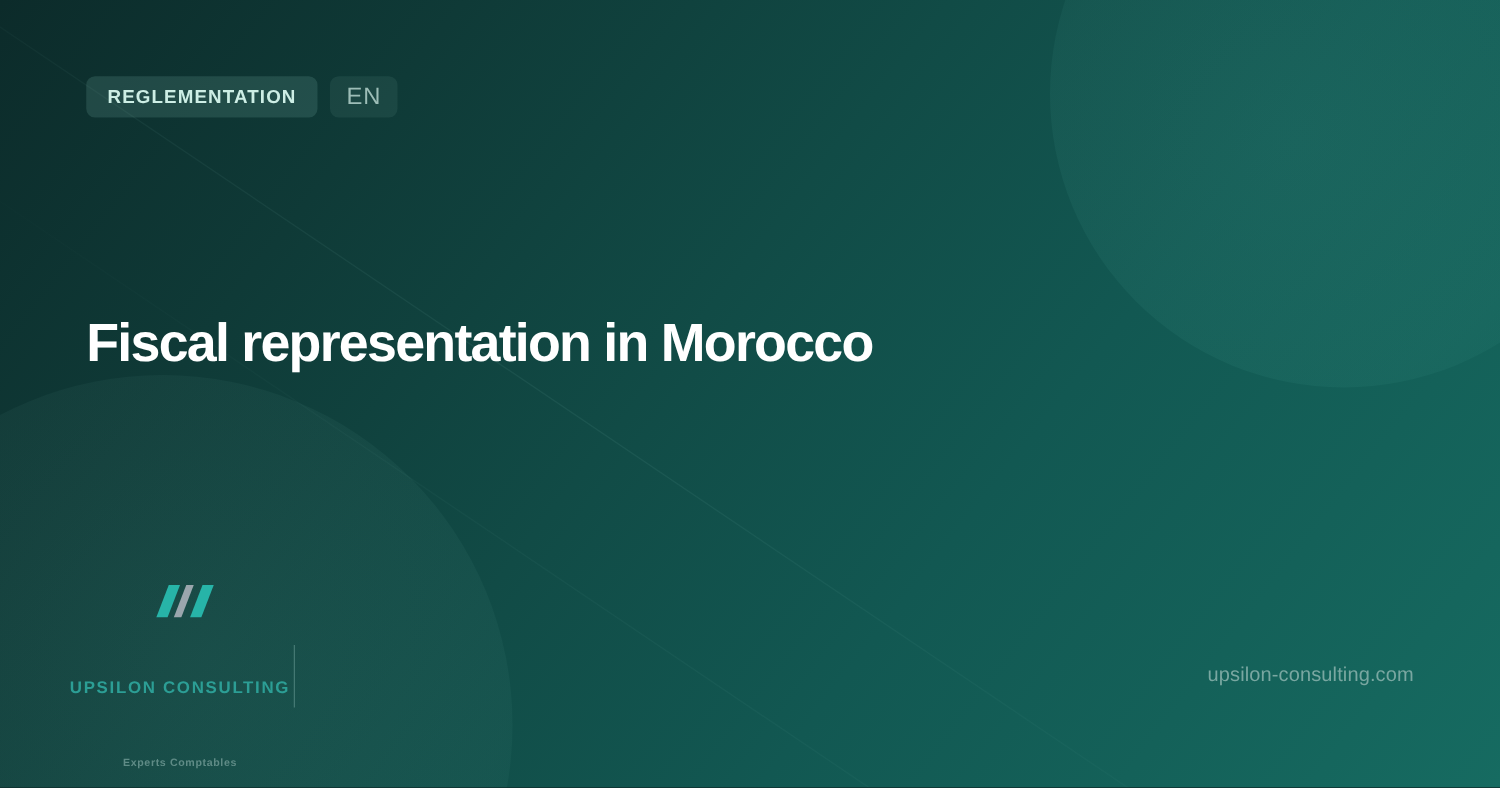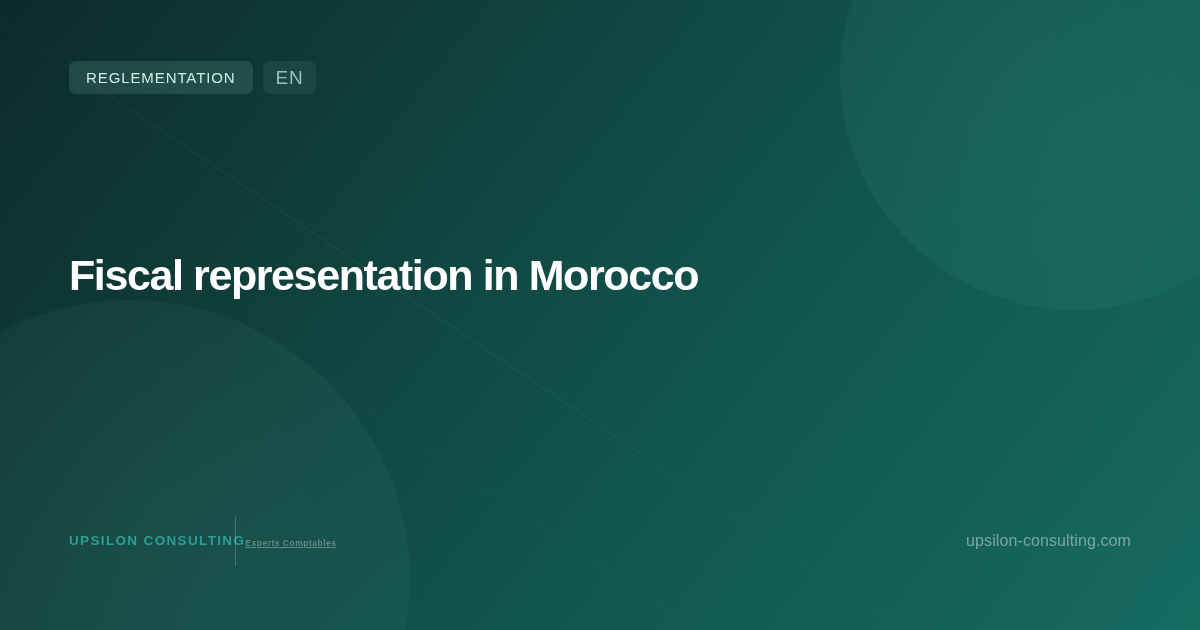--- a/index.html
+++ b/index.html
@@ -106,21 +106,21 @@
 
   .badge-category {
     height:33px;
     padding:0 17px;
     display:flex;
     align-items:center;
     border-radius:7px;
     background:rgba(138,200,188,0.165);
     color:#cdeee5;
     font-size:15px;
-    font-weight:normal;
+    font-weight:bold;
     letter-spacing:0.9px;
     line-height:1;
     white-space:nowrap;
   }
 
   .badge-lang {
     height:33px;
     padding:0 13px;
     display:flex;
     align-items:center;
@@ -153,23 +153,25 @@
     left:69px;
     right:69px;
     bottom:52px;
     height:74px;
     display:flex;
     align-items:center;
   }
 
   .brand {
     display:flex;
+    flex-direction:column;
     align-items:center;
     width:150px;
     flex:0 0 auto;
+    gap:44px;
   }
 
   .brand-mark {
     display:block;
     height:26px;
     margin-bottom:5px;
   }
 
   .brand-name {
     color:#2c9e95;
@@ -181,21 +183,20 @@
   }
 
   .brand-sub {
     margin-top:5px;
     color:#5f8b86;
     font-size:8.5px;
     font-weight:bold;
     letter-spacing:0.5px;
     line-height:1;
     white-space:nowrap;
-    text-decoration:underline;
   }
 
   .divider {
     width:1px;
     height:50px;
     margin:0 22px 0 16px;
     background:rgba(170,215,208,0.30);
     flex:0 0 auto;
   }
 

